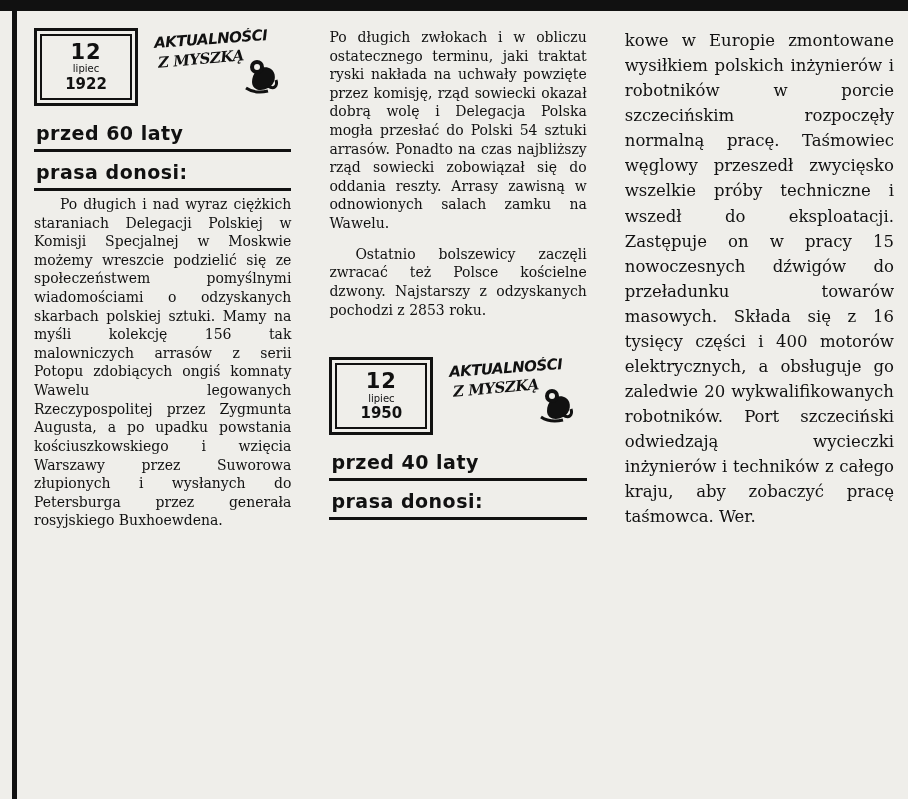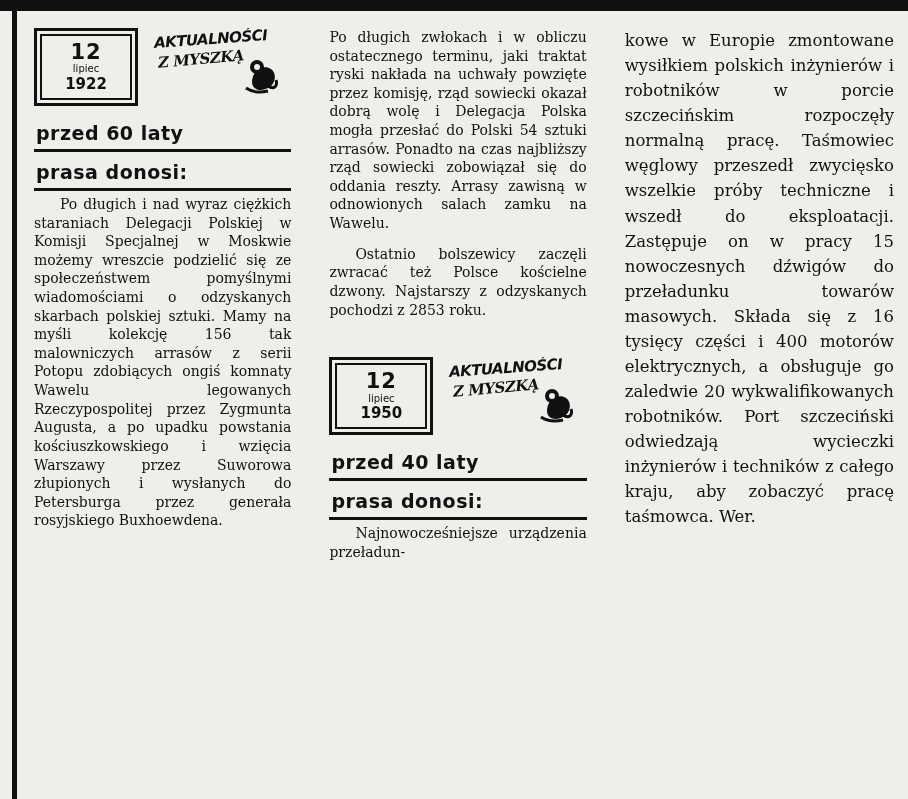--- a/index.html
+++ b/index.html
@@ -240,21 +240,20 @@
               <path d="M24 34 C30 38, 34 34, 32 28" stroke="#111" stroke-width="3" fill="none"></path>
               <path d="M2 36 C8 40, 16 41, 24 39" stroke="#111" stroke-width="3" fill="none"></path>
             </svg>
           </div>
         </div>
       </div>
 
       <div class="headline">przed 40 laty</div>
       <div class="headline second">prasa donosi:</div>
 
-      <p class="body indent">Najnowocześniejsze urządzenia przeładun-</p>
     </div>
 
     <div class="col col-3">
       <p class="body"><span>kowe w Europie zmontowane wysiłkiem polskich inżynierów i robotników w porcie szczecińskim rozpoczęły normalną pracę. Taśmowiec węglowy przeszedł zwycięsko wszelkie próby techniczne i wszedł do eksploatacji. Zastępuje on w pracy 15 nowoczesnych dźwigów do przeładunku towarów masowych. Składa się z 16 tysięcy części i 400 motorów elektrycznych, a obsługuje go zaledwie 20 wykwalifikowanych robotników. Port szczeciński odwiedzają wycieczki inżynierów i techników z całego kraju, aby zobaczyć pracę taśmowca.</span> <span class="italic">Wer.</span></p>
     </div>
 
   </div>
 </div>
 
 </body></html>

